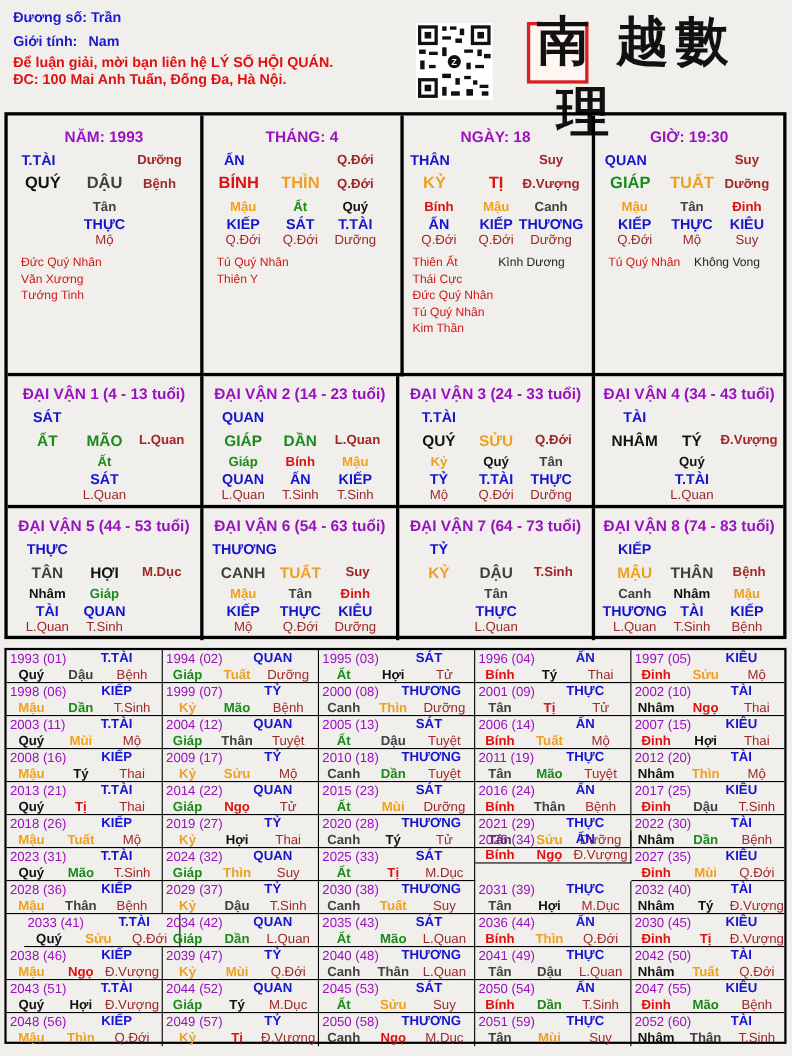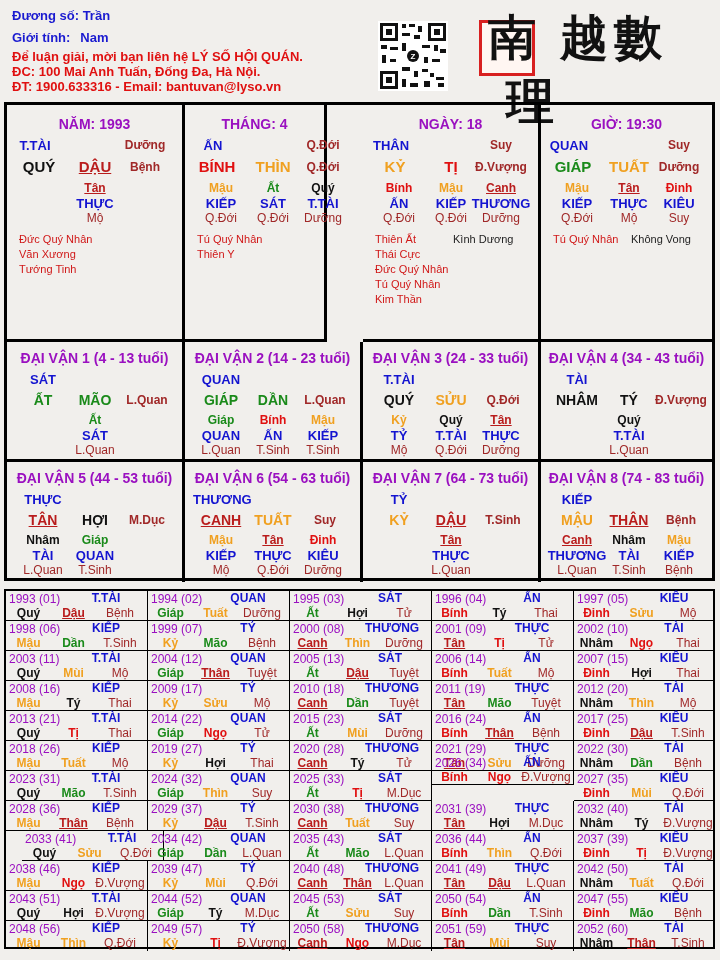--- a/index.html
+++ b/index.html
@@ -21,21 +21,21 @@
 
   .pillars { position: absolute; left: 4px; top: 102px; width: 711px; height: 479px; border: 3px solid #000; }
   .pcell { position: absolute; border-right: 3px solid #000; border-bottom: 3px solid #000; }
   .pcell.c4 { border-right: none; }
   .pcell.last { border-bottom: none; }
   .ptitle { position: absolute; top: 11px; left: 0; right: 0; text-align: center; color: #9a10c0; font-weight: bold; font-size: 14px; }
   .g { position: absolute; font-weight: bold; text-align: center; white-space: nowrap; }
   .s13 { font-size: 13px; } .s14 { font-size: 14px; } .s12 { font-size: 12px; }
   .n { font-weight: normal; }
   .blue { color: #1414d0; } .brown { color: #a02828; } .black { color: #111; }
-  .gray { color: #b91c1c; text-decoration: underline; } .red { color: #e01010; } .orange { color: #f0a020; } .green { color: #1a8a1a; }
+  .gray { color: #404040; } .red { color: #e01010; } .orange { color: #f0a020; } .green { color: #1a8a1a; }
   .stars { position: absolute; font-size: 11px; line-height: 15px; color: #d01818; }
   .stars.b { color: #222; }
 
   .years { position: absolute; left: 4px; top: 589px; width: 711px; height: 360px; border: 2px solid #000; }
   .yc { position: absolute; width: 142px; height: 30px; border-right: 1px solid #000; border-bottom: 1px solid #000; }
   .yc.cl { border-right: none; }
   .yc.rl { border-bottom: none; }
   .yc .yr { position: absolute; left: 3px; top: 1px; color: #9a10c0; font-size: 12px; }
   .yc .ty { position: absolute; left: 75px; top: 0px; width: 50px; text-align: center; color: #1414d0; font-size: 12px; font-weight: bold; }
   .yc .can { position: absolute; left: 0; top: 15px; width: 45px; text-align: center; font-size: 12px; font-weight: bold; }
@@ -46,21 +46,20 @@
 <body>
 
 <div class="header">
   <div class="info">
     <div class="l1">Đương số: Trần</div>
     <div class="l2">
       <span>Giới tính:</span><span class="val">Nam</span>
     </div>
     <div class="c">Để luận giải, mời bạn liên hệ LÝ SỐ HỘI QUÁN.</div>
     <div class="c">ĐC: 100 Mai Anh Tuấn, Đống Đa, Hà Nội.</div>
-    <div class="c">ĐT: 1900.633316 - Email: bantuvan@lyso.vn</div>
   </div>
   <div class="qr">
     <svg width="70" height="70" viewBox="0 0 70 70">
       <rect width="70" height="70" fill="#fff"></rect>
       <g fill="#111">
         <rect x="2" y="2" width="18" height="18"></rect>
           <rect x="5" y="5" width="12" height="12" fill="#fff"></rect>
           <rect x="8" y="8" width="6" height="6"></rect>
         <rect x="50" y="2" width="18" height="18"></rect>
           <rect x="53" y="5" width="12" height="12" fill="#fff"></rect>
@@ -113,21 +112,21 @@
       <div class="g s12 brown" style="left:108px;top:55px;width:60px;">Bệnh</div>
       <div class="g s12 gray" style="left:60px;top:76px;width:56px;">Tân</div>
       <div class="g s13 blue" style="left:56px;top:91px;width:64px;">THỰC</div>
       <div class="g s12 n brown" style="left:60px;top:106px;width:56px;font-weight:normal;">Mộ</div>
       <div class="stars" style="left:12px;top:127px;">
         <div>Đức Quý Nhân</div>
         <div>Văn Xương</div>
         <div>Tướng Tinh</div>
       </div>
     </div>
-    <div class="pcell" style="left: 178px; top: 0px; width: 142px; height: 237px;">
+    <div class="pcell" style="left: 178px; top: 0px; width: 182px; height: 237px;">
       <div class="ptitle">THÁNG: 4</div>
       <div class="g s13 blue" style="left:8px;top:33px;width:40px;">ẤN</div>
       <div class="g s12 brown" style="left:108px;top:33px;width:60px;">Q.Đới</div>
       <div class="g s14 red" style="left:8px;top:53px;width:48px;font-size:15px;">BÍNH</div>
       <div class="g s14 orange" style="left:58px;top:53px;width:60px;font-size:15px;">THÌN</div>
       <div class="g s12 brown" style="left:108px;top:55px;width:60px;">Q.Đới</div>
       <div class="g s12 orange" style="left:8px;top:76px;width:56px;">Mậu</div>
       <div class="g s13 blue" style="left:4px;top:91px;width:64px;">KIẾP</div>
       <div class="g s12 n brown" style="left:8px;top:106px;width:56px;font-weight:normal;">Q.Đới</div>
       <div class="g s12 green" style="left:60px;top:76px;width:56px;">Ất</div>
@@ -602,21 +601,21 @@
       <div class="ts">L.Quan</div>
     </div>
     <div class="yc" style="left: 426px; top: 240px;">
       <div class="yr">2036 (44)</div>
       <div class="ty">ẤN</div>
       <div class="can red">Bính</div>
       <div class="chi orange">Thìn</div>
       <div class="ts">Q.Đới</div>
     </div>
     <div class="yc cl" style="left: 568px; top: 240px; width: 139px;">
-      <div class="yr">2037 (39)</div>
+      <div class="yr">2030 (45)</div>
       <div class="ty">KIÊU</div>
       <div class="can red">Đinh</div>
       <div class="chi red">Tị</div>
       <div class="ts">Đ.Vượng</div>
     </div>
     <div class="yc" style="left: 0px; top: 270px;">
       <div class="yr">2038 (46)</div>
       <div class="ty">KIẾP</div>
       <div class="can orange">Mậu</div>
       <div class="chi red">Ngọ</div>

